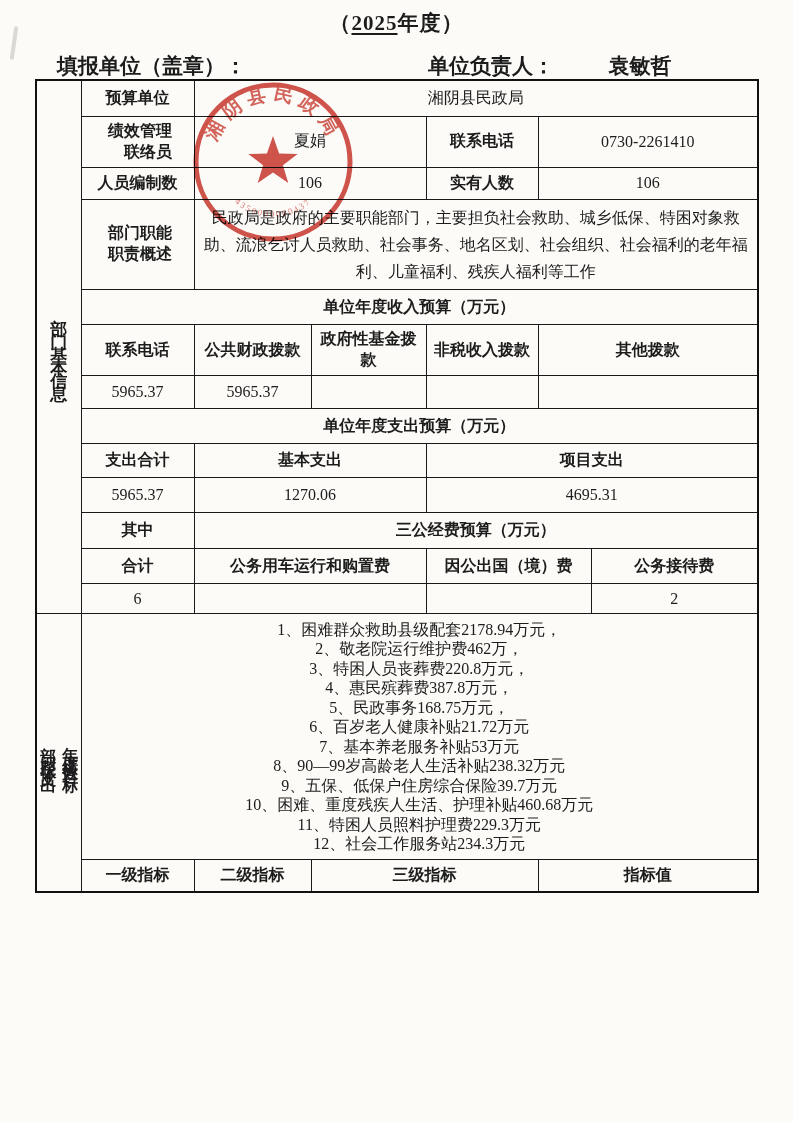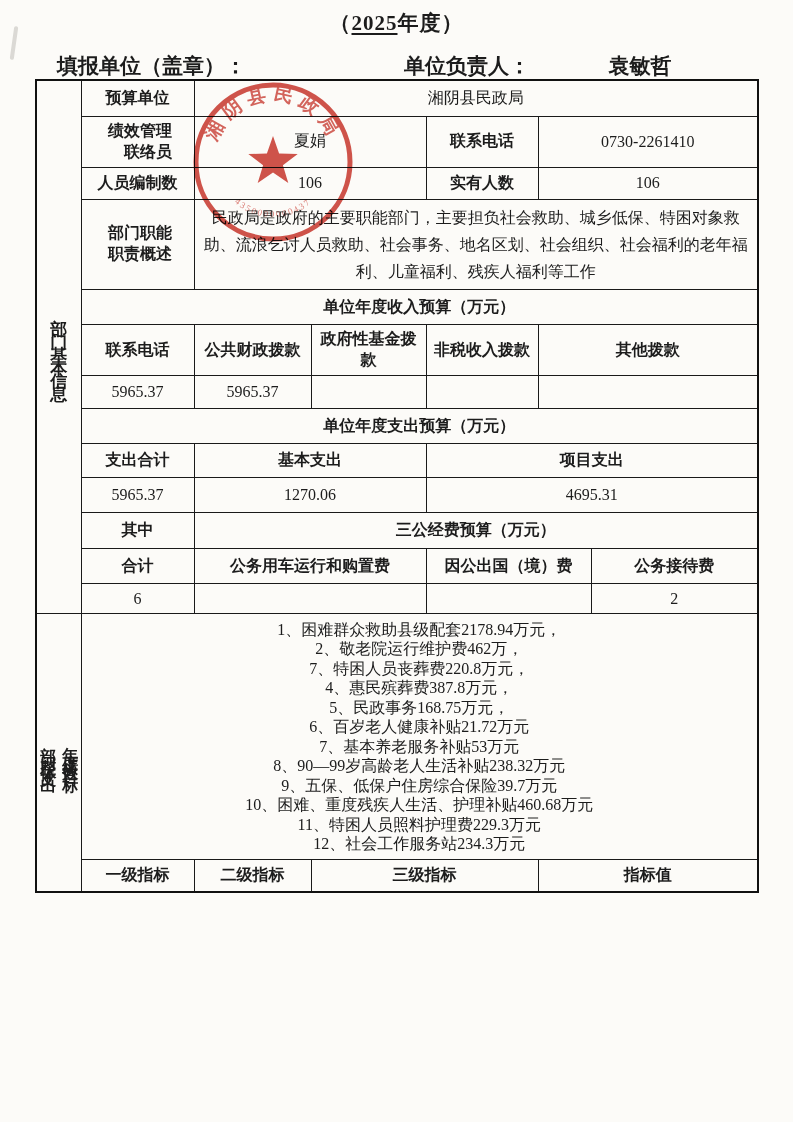--- a/index.html
+++ b/index.html
@@ -12,21 +12,21 @@
   .scan-mark{ position:absolute; left:12px; top:26px; width:4px; height:34px;
     background:#b9b7b2; opacity:.5; transform:rotate(8deg); border-radius:2px;}
   .title { text-align:center; padding-top:96px; font-size:27px; font-weight:bold;
     letter-spacing:3px; position:relative; z-index:2; }
   .subtitle { text-align:center; margin-top:9px; font-size:21px; font-weight:bold;
     position:relative; z-index:2; letter-spacing:1px;}
   .subtitle .year { text-decoration:underline; text-underline-offset:3px; }
   .fill-line { position:relative; height:22px; margin-top:15px; font-size:21px; z-index:2; }
   .fill-line .lbl { position:absolute; font-weight:bold; white-space:nowrap; }
   .lbl-fill { left:57px; }
-  .lbl-resp { left:404px;font-family:Liberation Serif, serif; }
+  .lbl-resp { left:428px;font-family:Liberation Serif, serif; }
   .resp-name { position:absolute; left:565px; width:150px; text-align:center; font-weight:bold; }
   
   table.form { border-collapse:collapse; table-layout:fixed; width:722px;
     margin:5px 0 0 35px; font-size:16px; position:relative; z-index:2; }
   table.form td { border:1.5px solid #1a1a1a; text-align:center; vertical-align:middle;
     padding:4px 4px; overflow:hidden; }
   table.form { border:2px solid #111; }
   td.hd { font-weight:bold; }
   td.left { text-align:left; }
   .w4 { display:inline-block; width:4.3em; text-align:right; }
@@ -174,21 +174,21 @@
     <tr style="height:246px">
       <td class="vstrip" rowspan="2">
         <div class="vpair">
           <span class="vlabel">部门整体支出</span>
           <span class="vlabel">年度绩效目标</span>
         </div>
       </td>
       <td colspan="6" class="left goals">
         <div>1、困难群众救助县级配套2178.94万元，</div>
         <div>2、敬老院运行维护费462万，</div>
-        <div>7、特困人员丧葬费220.8万元，</div>
+        <div>3、特困人员丧葬费220.8万元，</div>
         <div>4、惠民殡葬费387.8万元，</div>
         <div>5、民政事务168.75万元，</div>
         <div>6、百岁老人健康补贴21.72万元</div>
         <div>7、基本养老服务补贴53万元</div>
         <div>8、90—99岁高龄老人生活补贴238.32万元</div>
         <div>9、五保、低保户住房综合保险39.7万元</div>
         <div>10、困难、重度残疾人生活、护理补贴460.68万元</div>
         <div>11、特困人员照料护理费229.3万元</div>
         <div>12、社会工作服务站234.3万元</div>
       </td>

